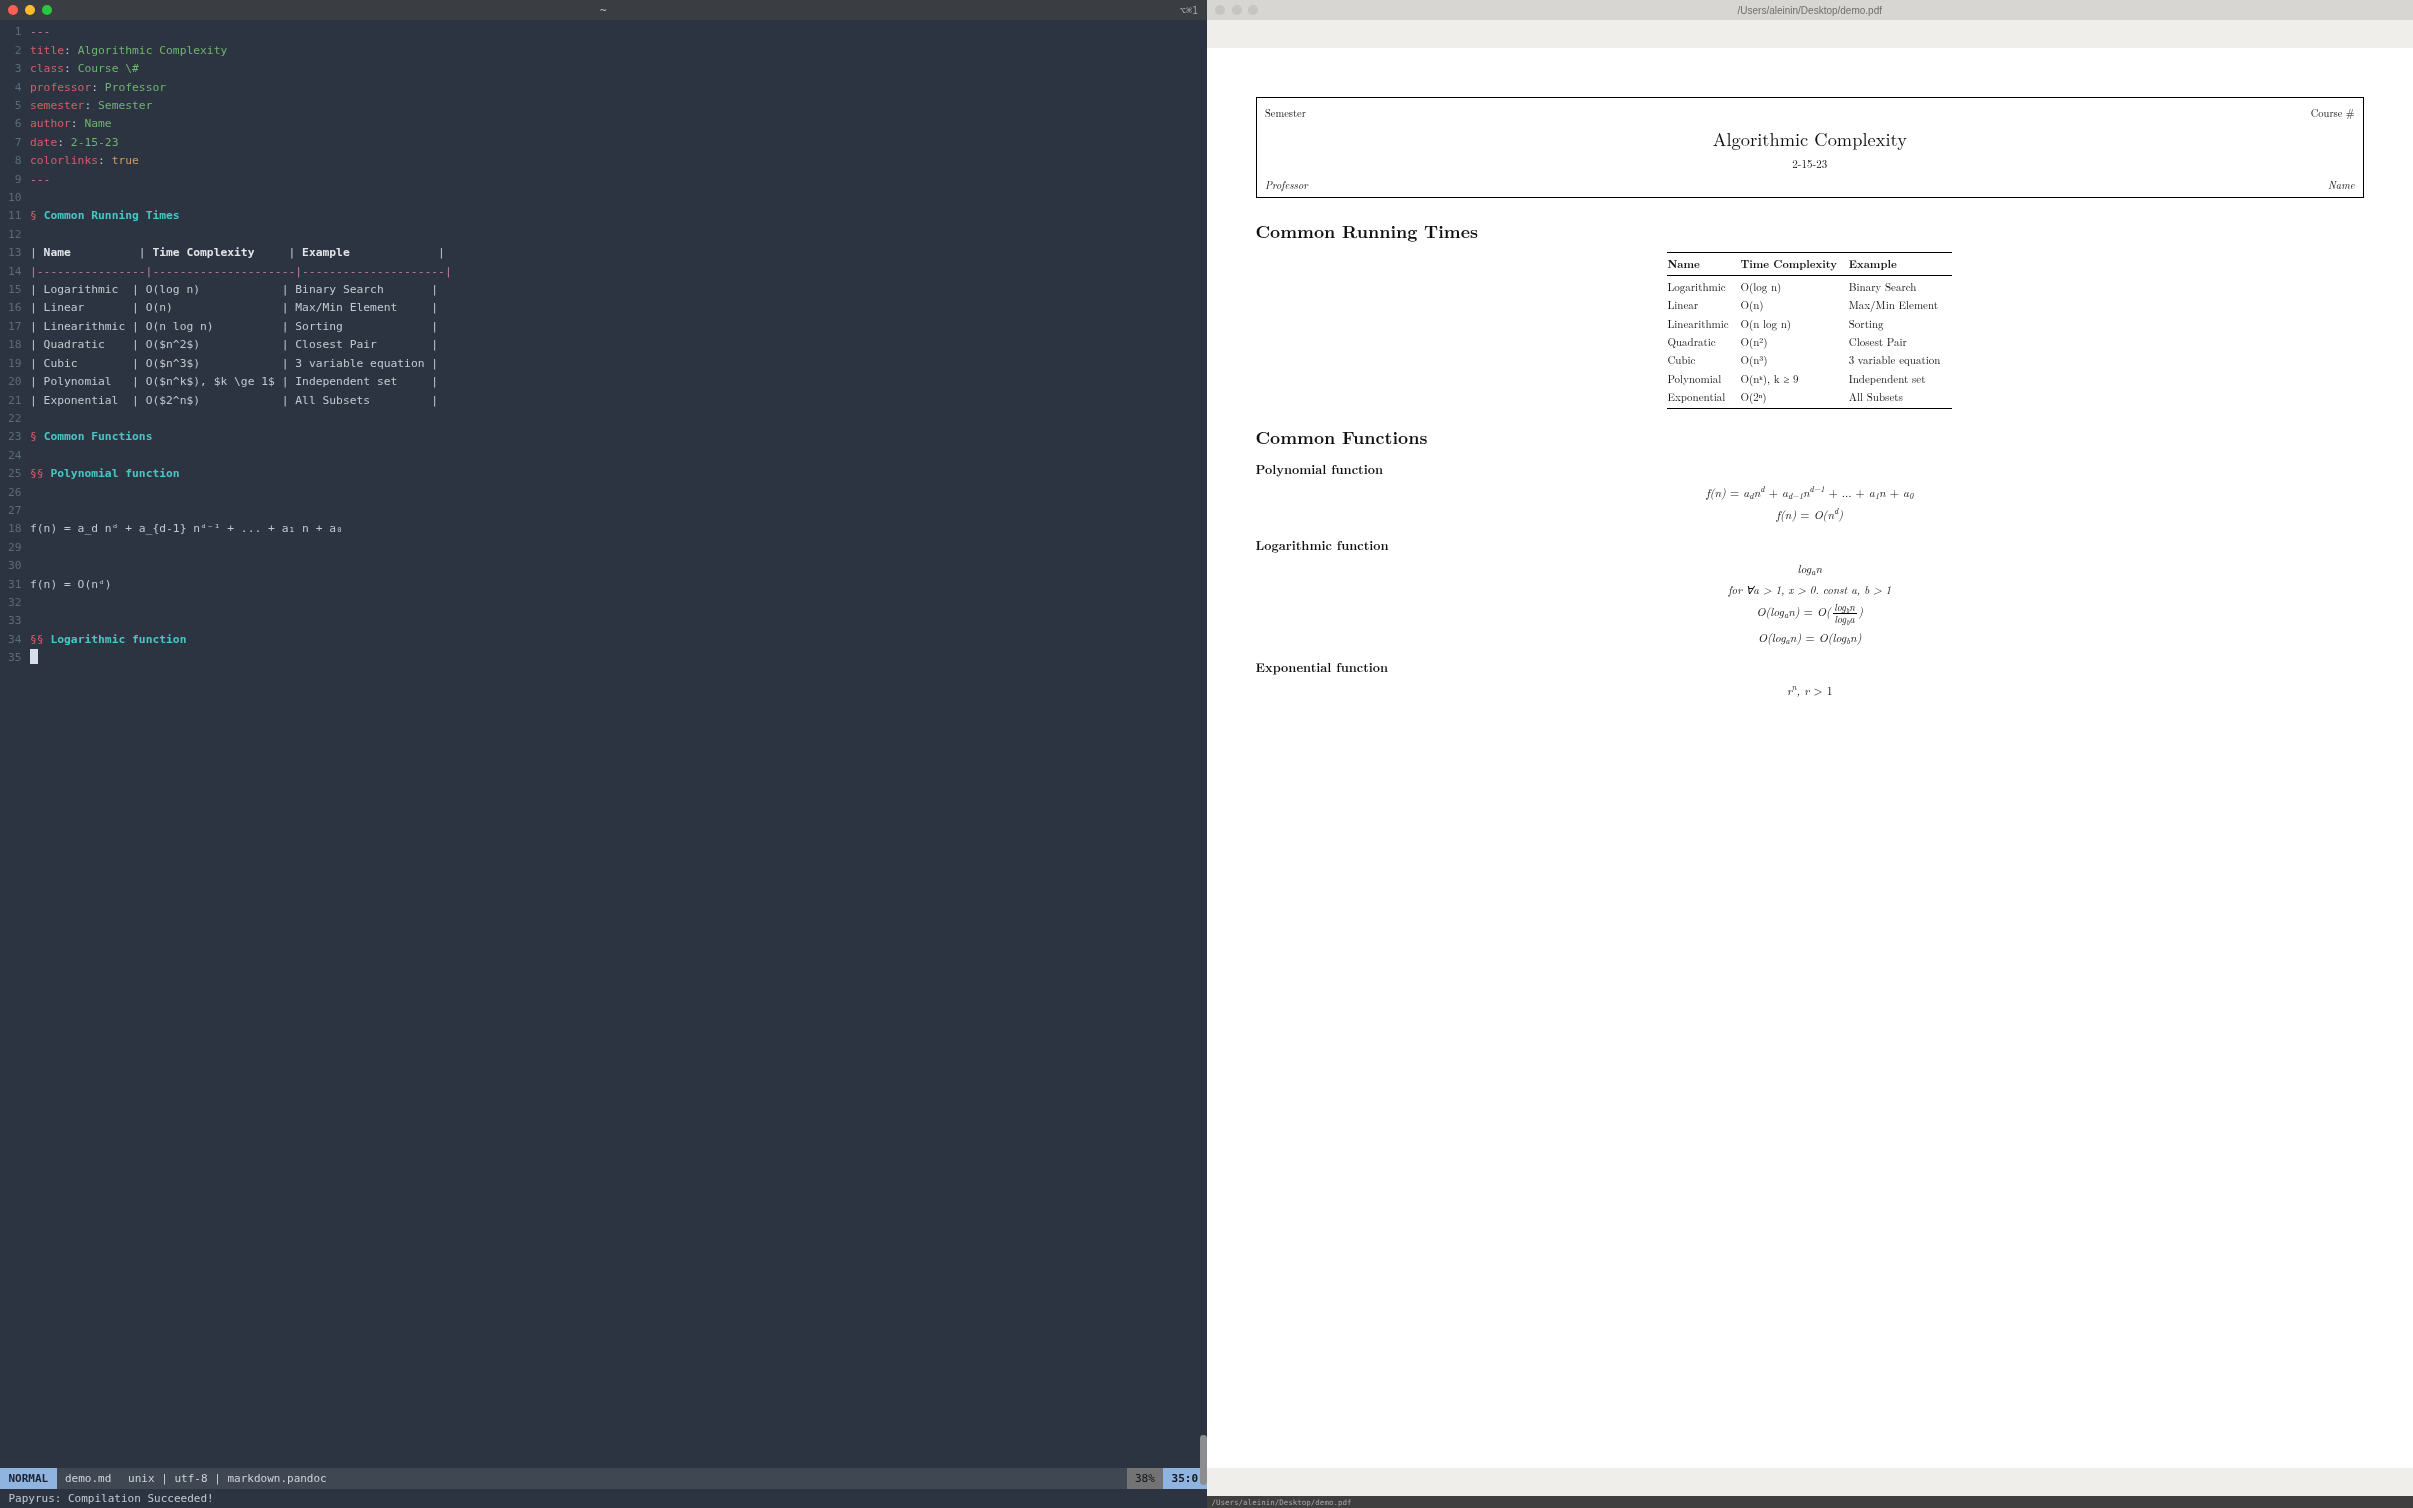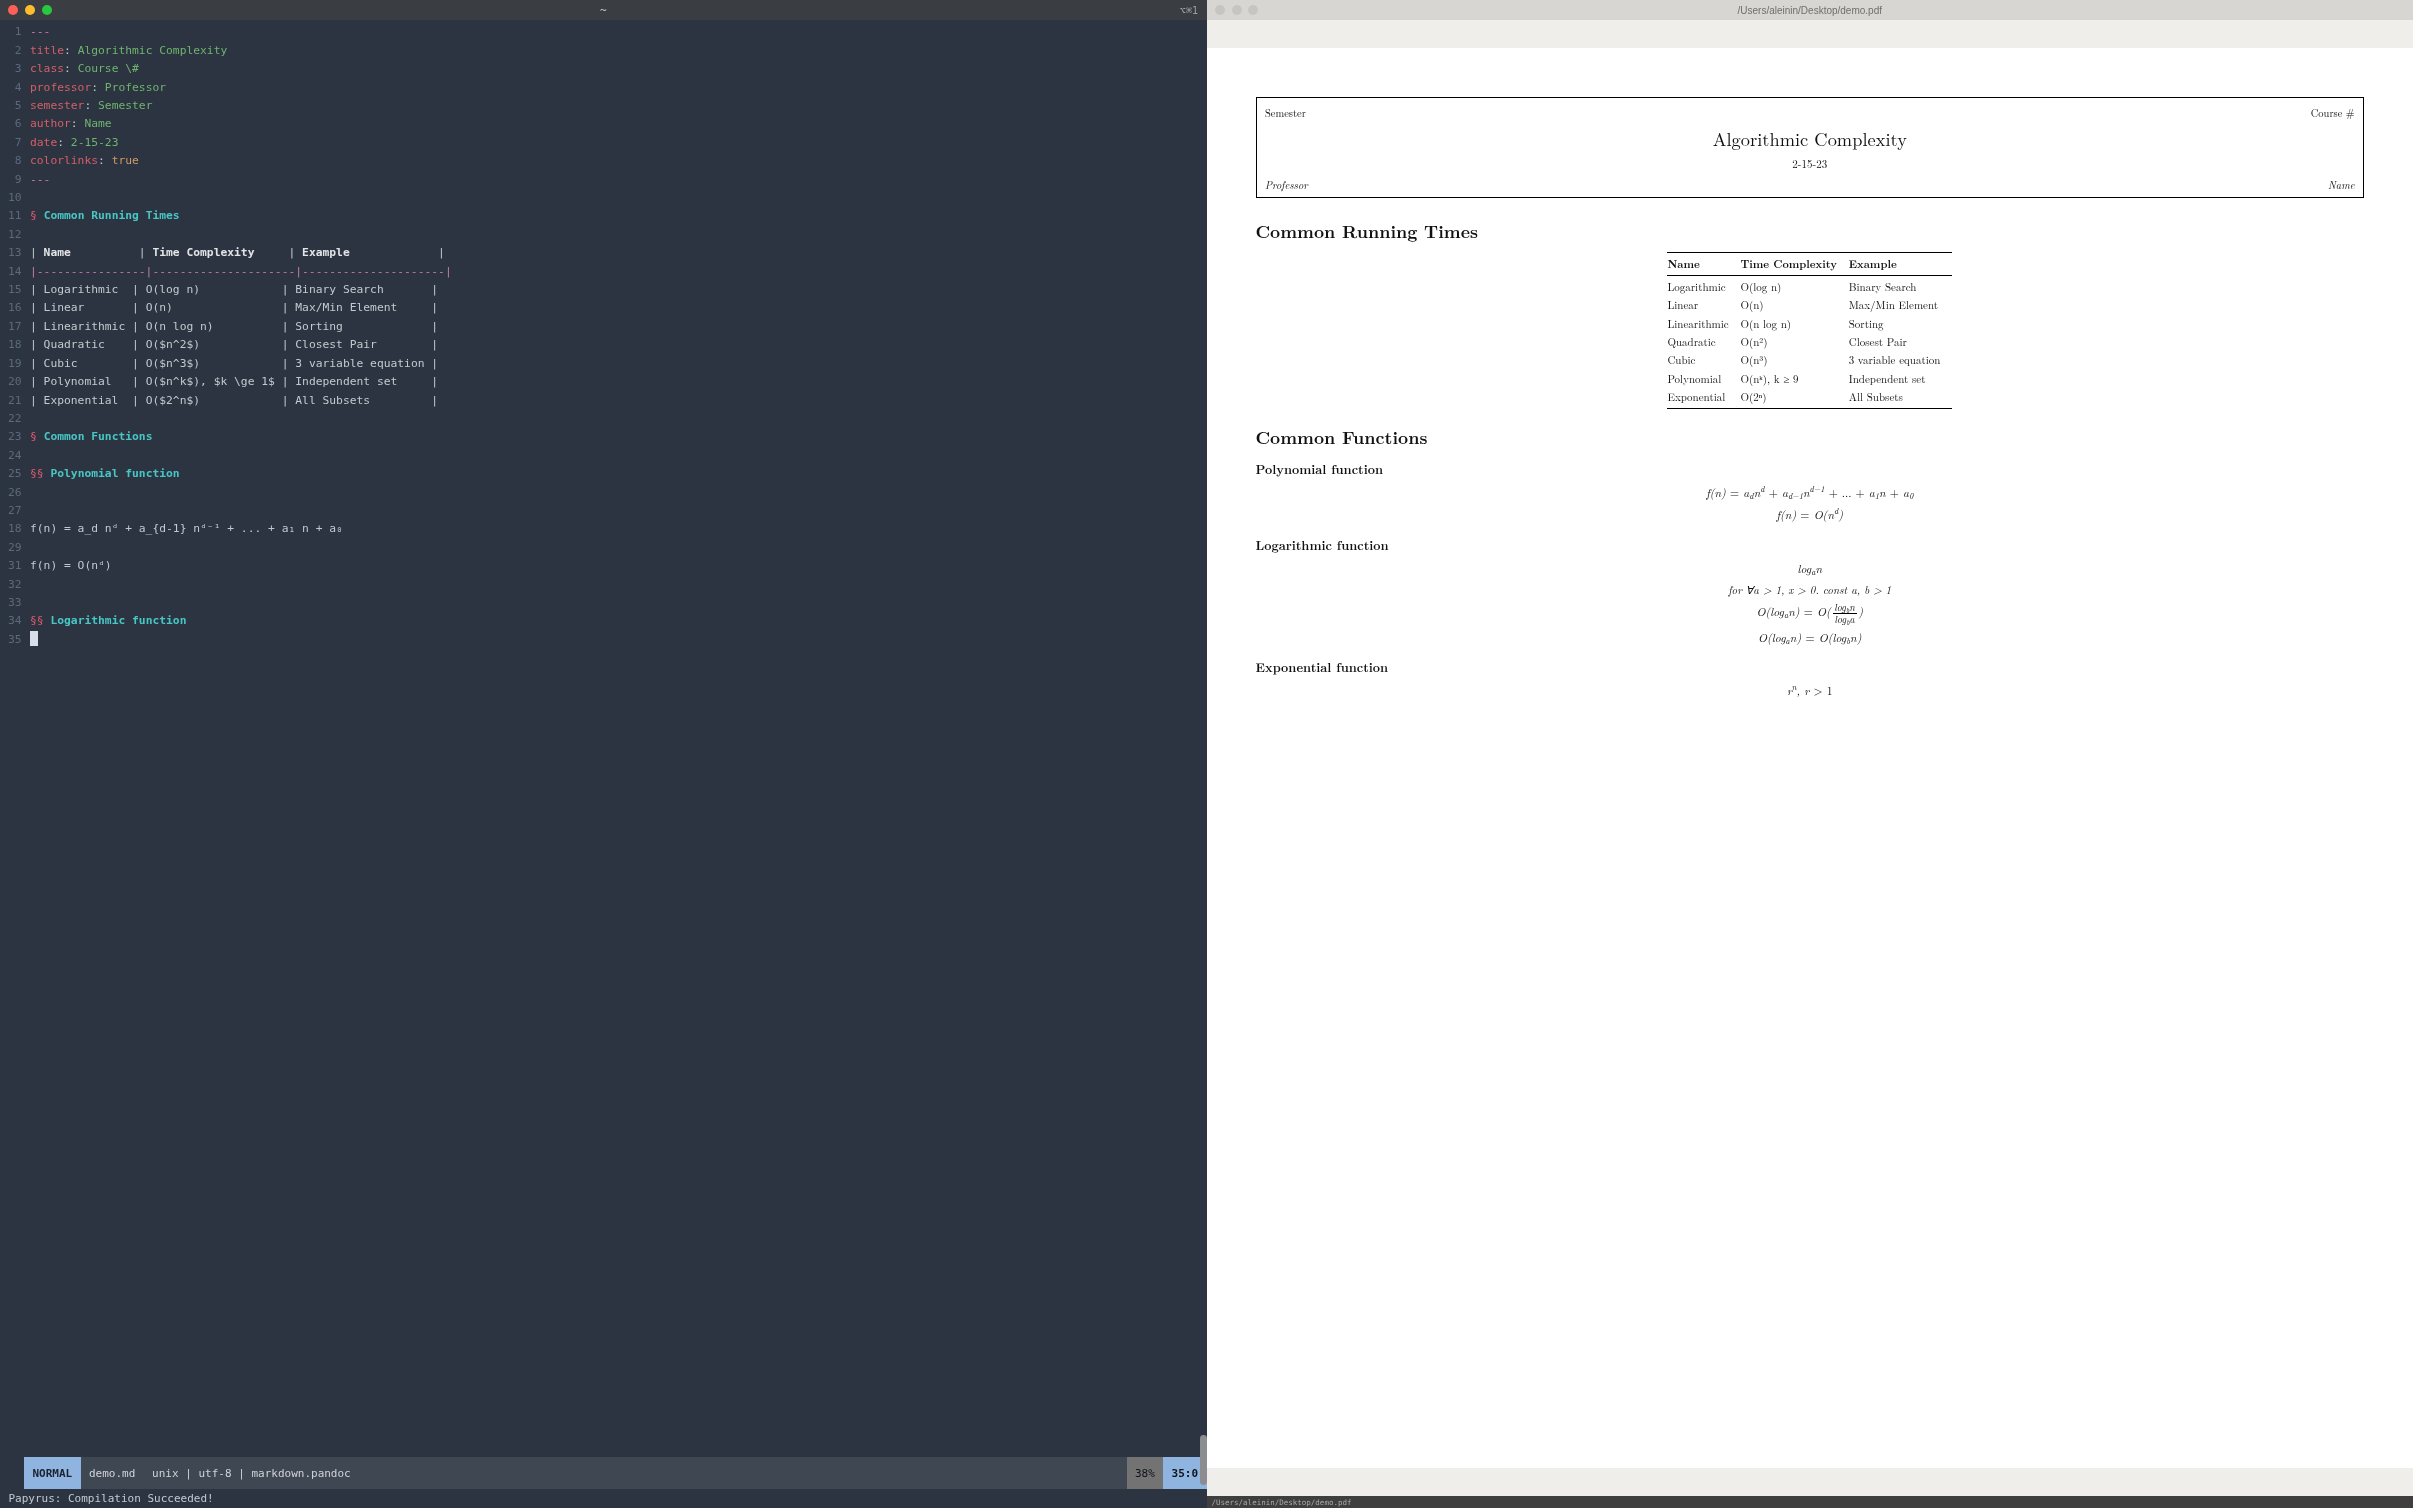--- a/index.html
+++ b/index.html
@@ -74,25 +74,24 @@
 .pipe     { color: #c3c9cf; }
 .dash     { color: #c97aa8; }
 .cursor-block {
   display: inline-block;
   width: 7.5px; height: 15px;
   background: #d8dee9;
   vertical-align: -2.5px;
 }
 
 .statusline {
-  height: 32px;
+  height: 21px;
   display: flex;
   align-items: center;
   font-size: 11px;
-  padding-left: 24px;
 }
 .sl-seg { height: 100%; display: flex; align-items: center; padding: 0 8.4px; }
 .sl-mode { background: #8fb4e0; color: #1c2230; font-weight: 700; }
 .sl-file { background: #3f4753; color: #d0d4d9; flex: 0 0 auto; }
 .sl-mid  { background: #3f4753; color: #cfd3d8; flex: 1; text-align: center; }
 .sl-pct  { background: #737373; color: #101419; }
 .sl-pos  { background: #8fb4e0; color: #101419; font-weight: 600; }
 
 .msgline {
   height: 19px;
@@ -244,20 +243,21 @@
     <div class="code-line"><span class="gutter">21</span><span class="pipe">| </span><span class="plain">Exponential</span><span class="pipe">  | </span><span class="plain">O($2^n$)</span><span class="pipe">            | </span><span class="plain">All Subsets</span><span class="pipe">         |</span></div>
     <div class="code-line"><span class="gutter">22</span></div>
 
     <div class="code-line"><span class="gutter">23</span><span class="hdr">§</span><span> </span><span class="hdrname">Common Functions</span></div>
     <div class="code-line"><span class="gutter">24</span></div>
     <div class="code-line"><span class="gutter">25</span><span class="hdr">§§</span><span> </span><span class="hdrname">Polynomial function</span></div>
     <div class="code-line"><span class="gutter">26</span></div>
     <div class="code-line"><span class="gutter">27</span></div>
     <div class="code-line"><span class="gutter">18</span><span class="plain">f(n) = a_d nᵈ + a_{d-1} nᵈ⁻¹ + ... + a₁ n + a₀</span></div>
     <div class="code-line"><span class="gutter">29</span></div>
+    <div class="code-line"><span class="gutter">30</span></div>
     <div class="code-line"><span class="gutter">31</span><span class="plain">f(n) = O(nᵈ)</span></div>
     <div class="code-line"><span class="gutter">32</span></div>
     <div class="code-line"><span class="gutter">33</span></div>
     <div class="code-line"><span class="gutter">34</span><span class="hdr">§§</span><span> </span><span class="hdrname">Logarithmic function</span></div>
     <div class="code-line"><span class="gutter">35</span><span class="cursor-block"></span></div>
   </div>
 
   <div class="statusline">
     <div class="sl-seg sl-mode">NORMAL</div>
     <div class="sl-seg sl-file">demo.md</div>

